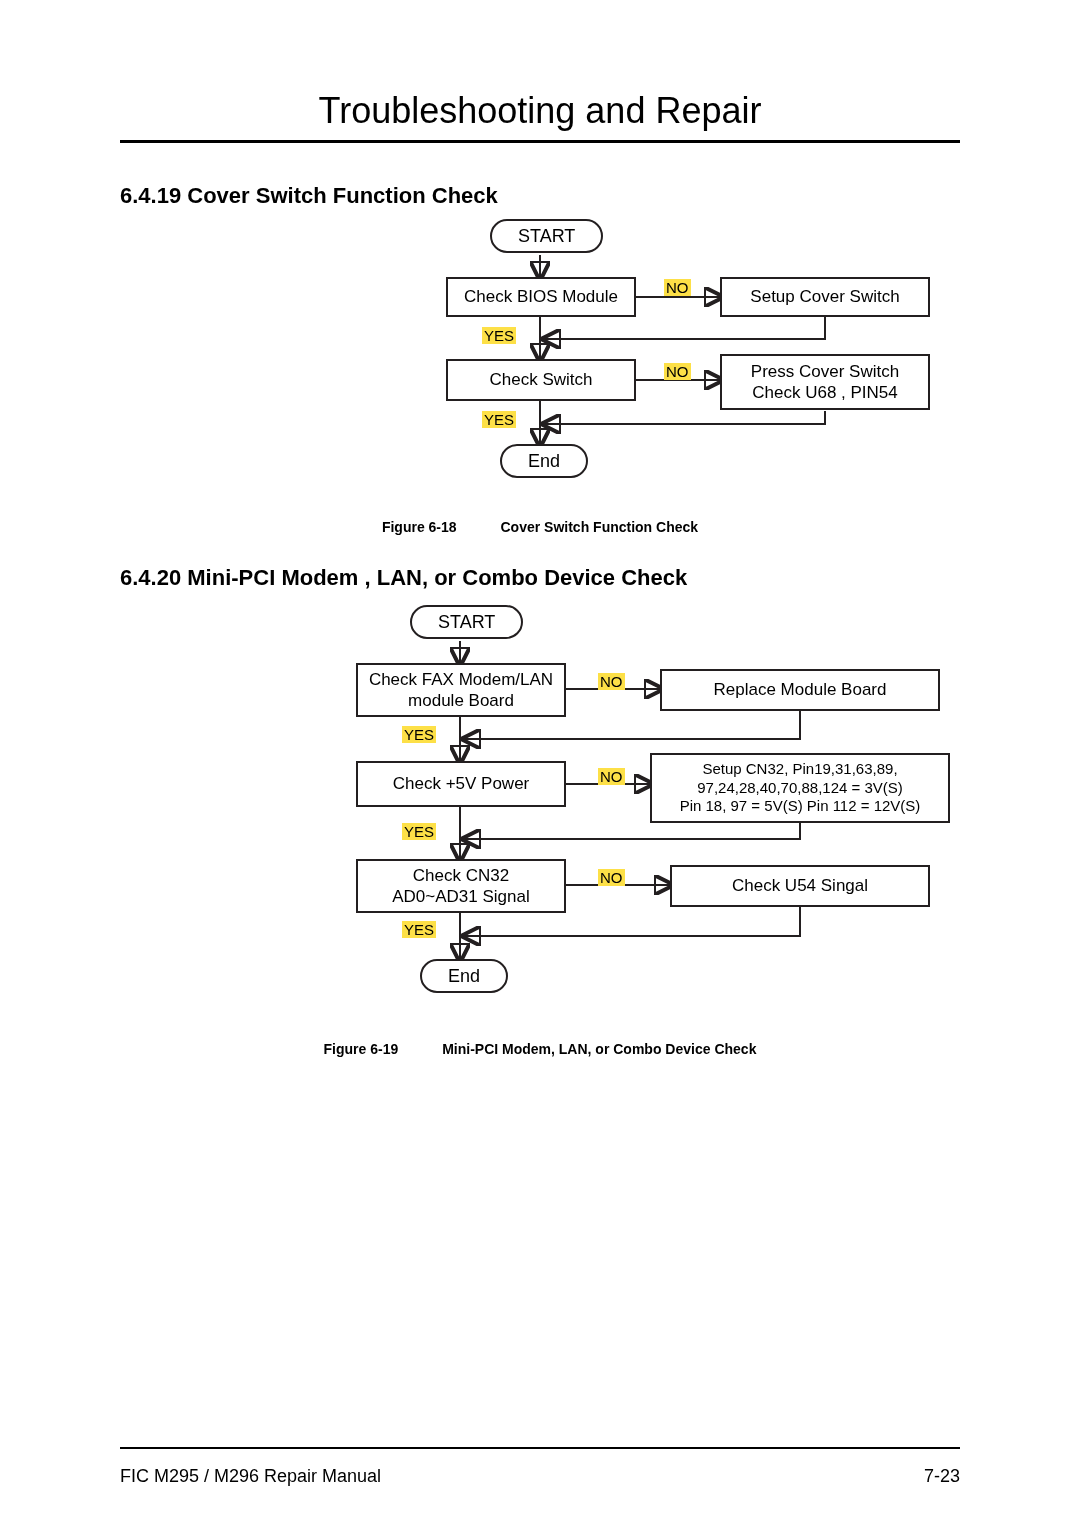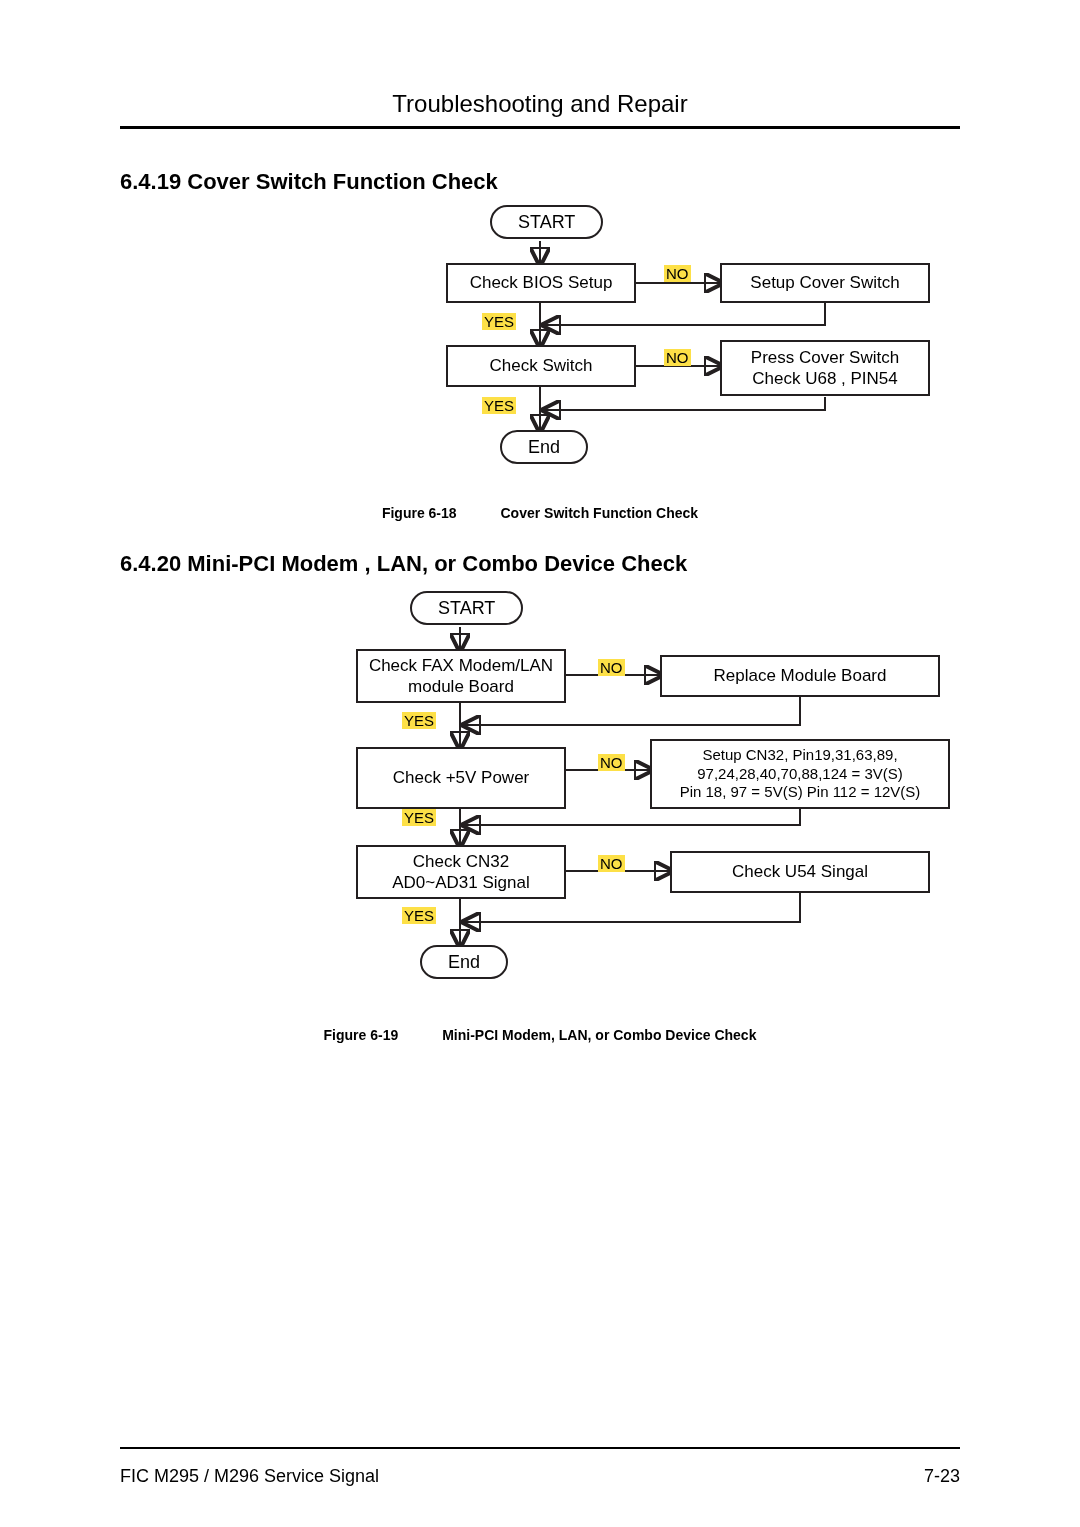--- a/index.html
+++ b/index.html
@@ -7,21 +7,21 @@
     margin: 0;
     font-family: Arial, Helvetica, sans-serif;
     background: #fff;
     color: #000;
     width: 1080px;
     height: 1527px;
     position: relative;
     padding: 90px 120px 50px 120px;
   }
   .page-title {
-    font-size: 24px;
+    font-size: 36px;
     text-align: center;
     margin: 0 0 8px 0;
     font-weight: normal;
   }
   .title-rule {
     border: none;
     border-top: 3px solid #000;
     margin: 0 0 40px 0;
   }
   .section-heading {
@@ -127,21 +127,21 @@
       <polyline points="405,98 405,120 125,120" marker-end="url(#ah1)"></polyline>
 
       <line x1="120" y1="182" x2="120" y2="225" marker-end="url(#ah1)"></line>
 
       <line x1="215" y1="161" x2="300" y2="161" marker-end="url(#ah1)"></line>
 
       <polyline points="405,192 405,205 125,205" marker-end="url(#ah1)"></polyline>
     </svg>
 
     <div class="term" style="left:70px; top:0;">START</div>
-    <div class="proc" style="left:26px; top:58px; width:190px; height:40px;">Check BIOS Setup</div>
+    <div class="proc" style="left:26px; top:58px; width:190px; height:40px;">Check BIOS Module</div>
     <div class="proc" style="left:300px; top:58px; width:210px; height:40px;">Setup Cover Switch</div>
     <div class="lbl" style="left:244px; top:60px;">NO</div>
     <div class="lbl" style="left:62px; top:108px;">YES</div>
 
     <div class="proc" style="left:26px; top:140px; width:190px; height:42px;">Check Switch</div>
     <div class="proc" style="left:300px; top:135px; width:210px; height:56px;">
       <div>
         <span>Press Cover Switch</span><br>
         <span>Check U68  , PIN54</span>
       </div>
@@ -195,21 +195,21 @@
     <div class="proc" style="left:16px; top:62px; width:210px; height:54px;">
       <div>
         <span>Check FAX Modem/LAN</span><br>
         <span>module Board</span>
       </div>
     </div>
     <div class="proc" style="left:320px; top:68px; width:280px; height:42px;">Replace Module Board</div>
     <div class="lbl" style="left:258px; top:72px;">NO</div>
     <div class="lbl" style="left:62px; top:125px;">YES</div>
 
-    <div class="proc" style="left:16px; top:160px; width:210px; height:62px;">Check +5V Power</div>
+    <div class="proc" style="left:16px; top:160px; width:210px; height:46px;">Check +5V Power</div>
     <div class="proc" style="left:310px; top:152px; width:300px; height:70px; font-size:15px;">
       <div>
         <span>Setup  CN32, Pin19,31,63,89,</span><br>
         <span>97,24,28,40,70,88,124 = 3V(S)</span><br>
         <span>Pin 18, 97 = 5V(S) Pin 112 = 12V(S)</span>
       </div>
     </div>
     <div class="lbl" style="left:258px; top:167px;">NO</div>
     <div class="lbl" style="left:62px; top:222px;">YES</div>
 
@@ -227,15 +227,15 @@
   </div>
 </div>
 
 <div class="figure-caption">
   <span class="fignum">Figure 6-19</span>
   <span>Mini-PCI Modem, LAN, or Combo Device Check</span>
 </div>
 
 <hr class="footer-rule">
 <div class="footer">
-  <span>FIC M295 / M296 Service Signal</span>
+  <span>FIC M295 / M296 Repair Manual</span>
   <span>7-23</span>
 </div>
 
 </body></html>

